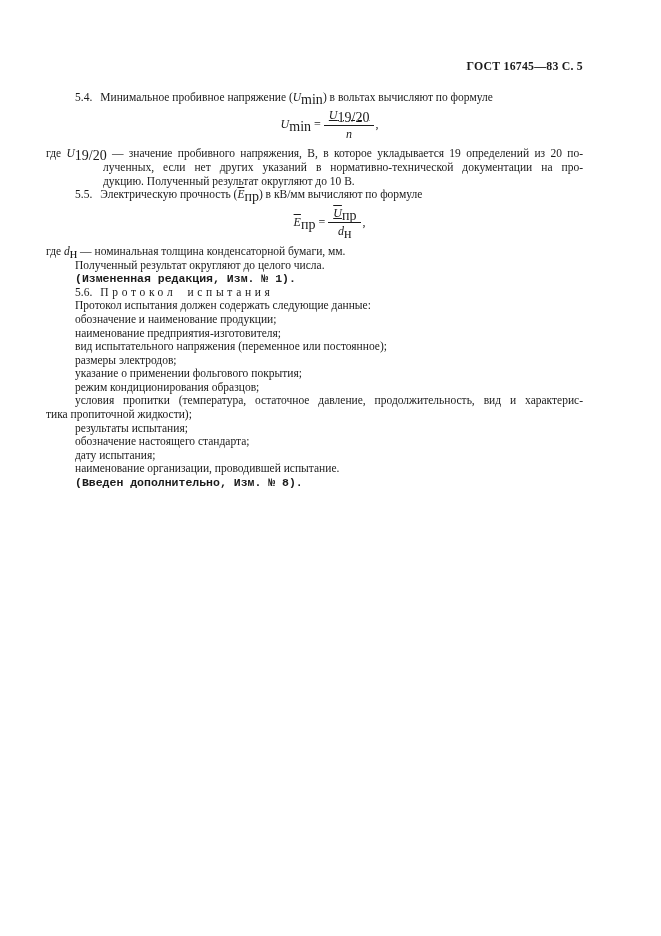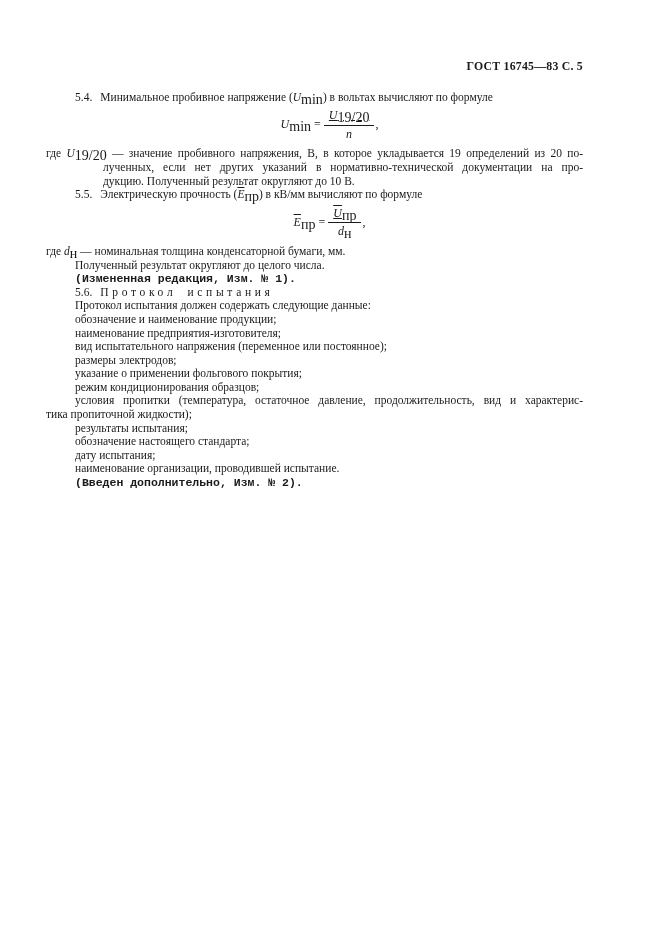--- a/index.html
+++ b/index.html
@@ -119,15 +119,15 @@
         <div class="line indent">обозначение настоящего стандарта;</div>
       </div>
       <div>
         <div class="line indent">дату испытания;</div>
       </div>
       <div>
         <div class="line indent">наименование организации, проводившей испытание.</div>
       </div>
     </div>
 
-  <div class="line indent bold">(Введен дополнительно, Изм. № 2).</div>
+  <div class="line indent bold">(Введен дополнительно, Изм. № 8).</div>
 
 </div>
 
 </body></html>

